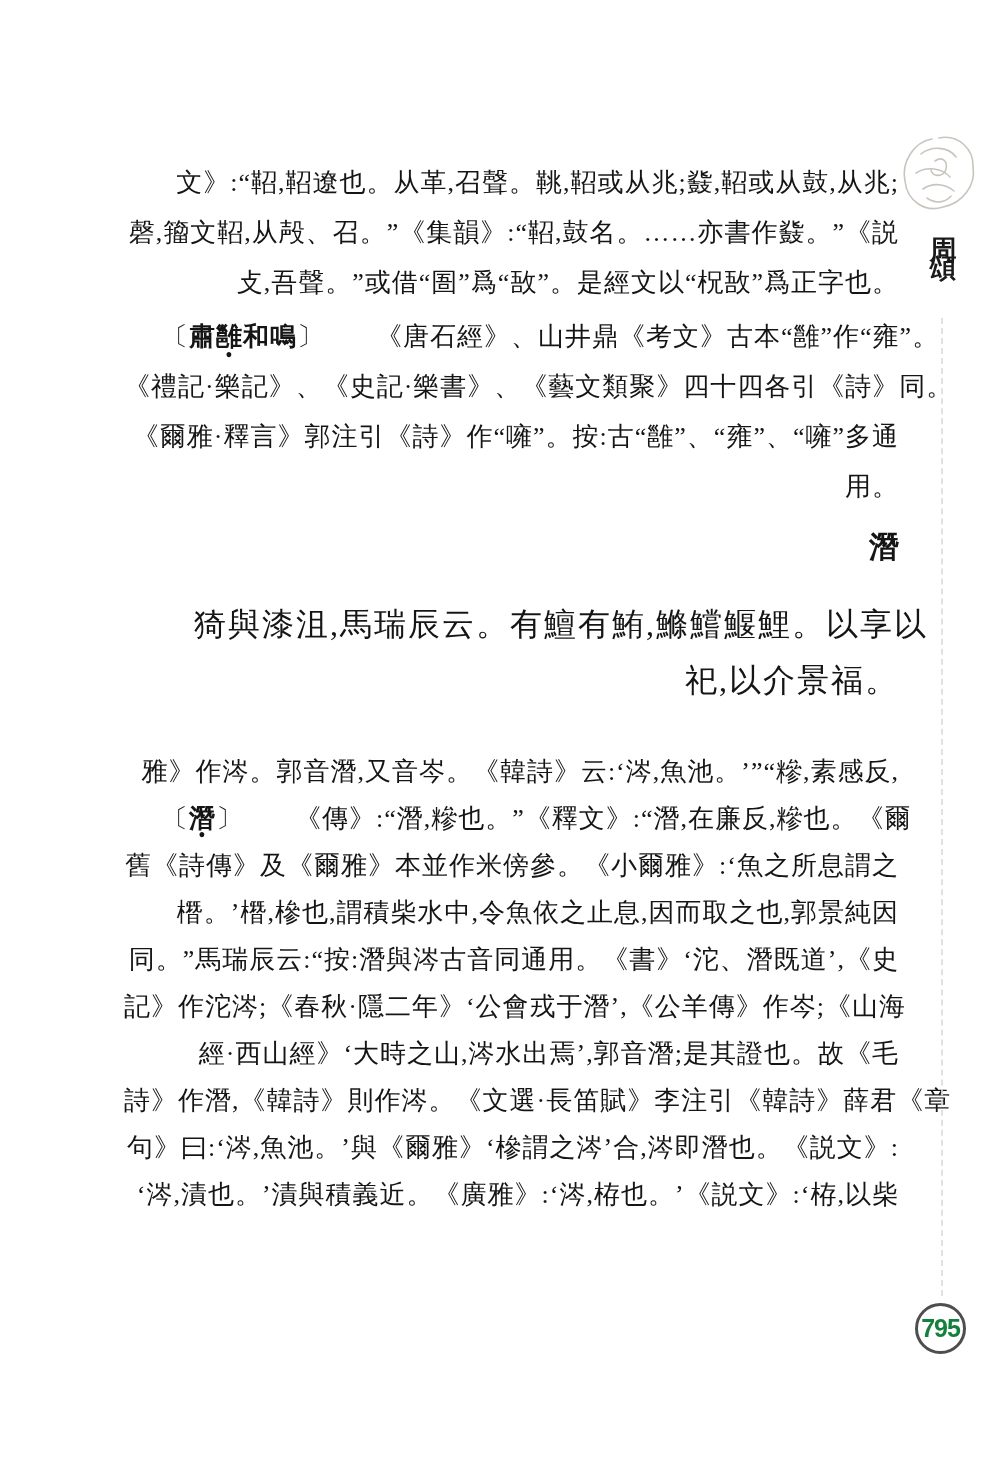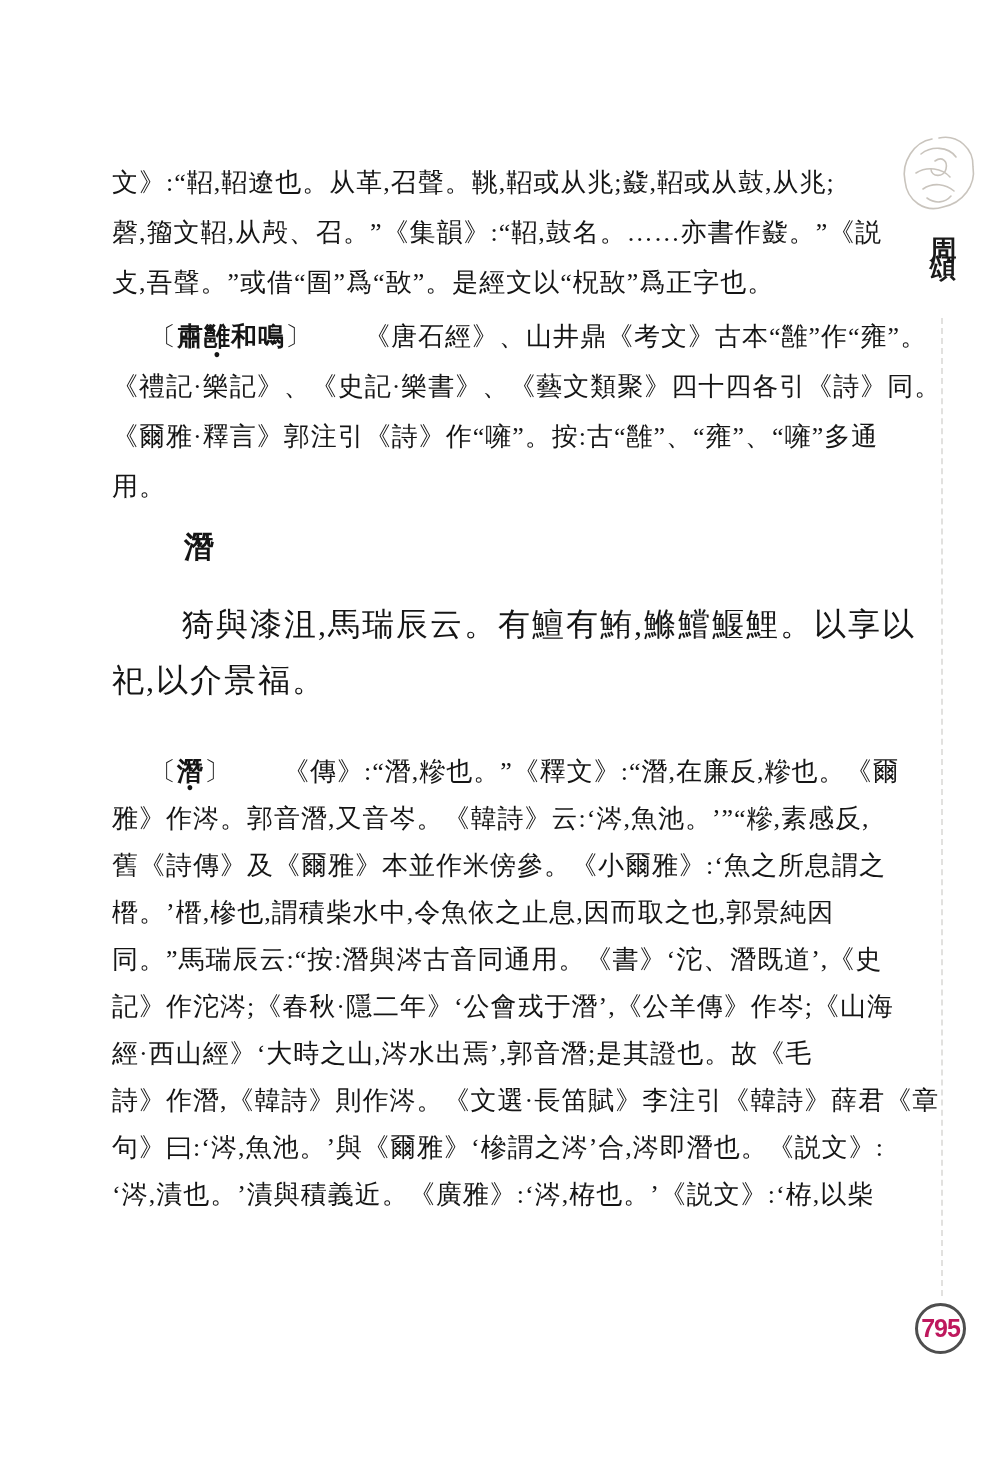--- a/index.html
+++ b/index.html
@@ -5,21 +5,21 @@
   html,body{margin:0;padding:0;background:#ffffff;}
   .page{
     position:relative;
     width:1000px;height:1478px;
     background:#ffffff;
     overflow:hidden;
     font-family:"Liberation Serif","DejaVu Serif",serif;
     color:#151515;
   }
   .text-col{
-    position:absolute;left:112px;top:158px;width:775px;
+    position:absolute;left:124px;top:158px;width:775px;text-align:right;
   }
   .line{
     font-size:26px;line-height:50px;height:50px;
     white-space:nowrap;letter-spacing:1px;
   }
   .entry-block .line{font-size:26px;}
   .entry2 .line{font-size:26px;line-height:47px;height:47px;}
   .entry-first{white-space:nowrap;}
   .indent1{padding-left:38px;}
   .bracket{font-weight:normal;}
@@ -51,21 +51,21 @@
   }
   .margin-rule{
     position:absolute;left:941px;top:318px;height:978px;width:0;
     border-left:2px dashed #dddcda;opacity:.85;
   }
   .page-badge{
     position:absolute;left:915px;top:1303px;width:45px;height:45px;
     border:3px solid #4e4e4e;border-radius:50%;
     display:flex;align-items:center;justify-content:center;
     font-family:"Liberation Sans","DejaVu Sans",sans-serif;
-    font-weight:bold;font-size:25px;color:#be185d;letter-spacing:-1px;
+    font-weight:bold;font-size:25px;color:#15803d;letter-spacing:-1px;
     background:#fff;
   }
 </style>
 </head>
 <body>
 
 <div class="page">
 
   <div class="text-col">
 
@@ -85,24 +85,24 @@
     </div>
 
     <div class="section-title">潛</div>
 
     <div class="poem">
       <div class="line poem-indent">猗與漆沮,馬瑞辰云。有鱣有鮪,鰷鱨鰋鯉。以享以</div>
       <div class="line">祀,以介景福。</div>
     </div>
 
     <div class="entry-block entry2">
+      <div class="line">雅》作涔。郭音潛,又音岑。《韓詩》云:‘涔,魚池。’”“糝,素感反,</div>
       <div class="line entry-first indent1">
         <span class="bracket">〔</span><span class="head"><span class="emph">潛</span></span><span class="bracket">〕</span><span class="head-gap"></span><span>《傳》:“潛,糝也。”《釋文》:“潛,在廉反,糝也。《爾</span>
       </div>
-      <div class="line">雅》作涔。郭音潛,又音岑。《韓詩》云:‘涔,魚池。’”“糝,素感反,</div>
       <div class="line">舊《詩傳》及《爾雅》本並作米傍參。《小爾雅》:‘魚之所息謂之</div>
       <div class="line">橬。’橬,槮也,謂積柴水中,令魚依之止息,因而取之也,郭景純因</div>
       <div class="line">同。”馬瑞辰云:“按:潛與涔古音同通用。《書》‘沱、潛既道’,《史</div>
       <div class="line">記》作沱涔;《春秋·隱二年》‘公會戎于潛’,《公羊傳》作岑;《山海</div>
       <div class="line">經·西山經》‘大時之山,涔水出焉’,郭音潛;是其證也。故《毛</div>
       <div class="line">詩》作潛,《韓詩》則作涔。《文選·長笛賦》李注引《韓詩》薛君《章</div>
       <div class="line">句》曰:‘涔,魚池。’與《爾雅》‘槮謂之涔’合,涔即潛也。《説文》:</div>
       <div class="line">‘涔,漬也。’漬與積義近。《廣雅》:‘涔,栫也。’《説文》:‘栫,以柴</div>
     </div>
 

